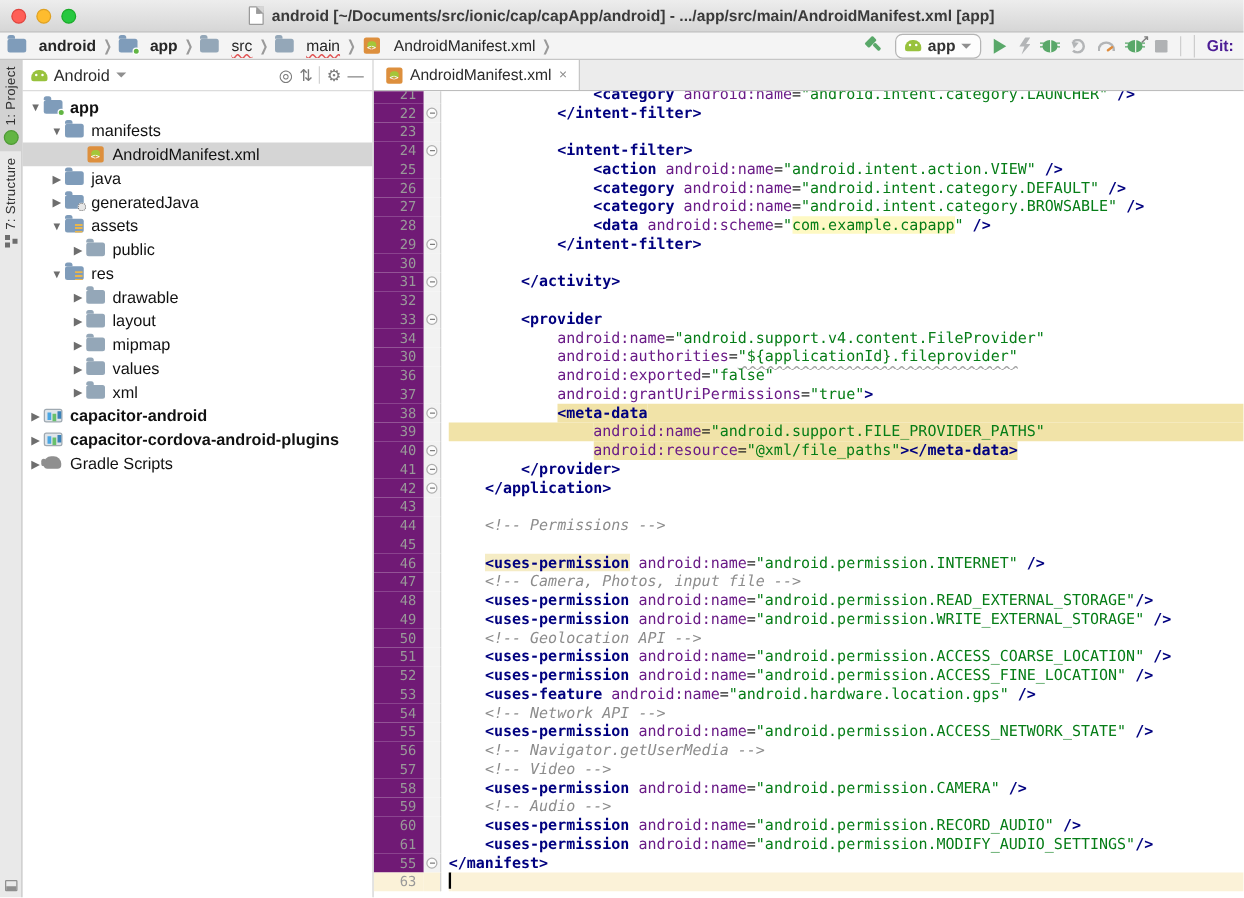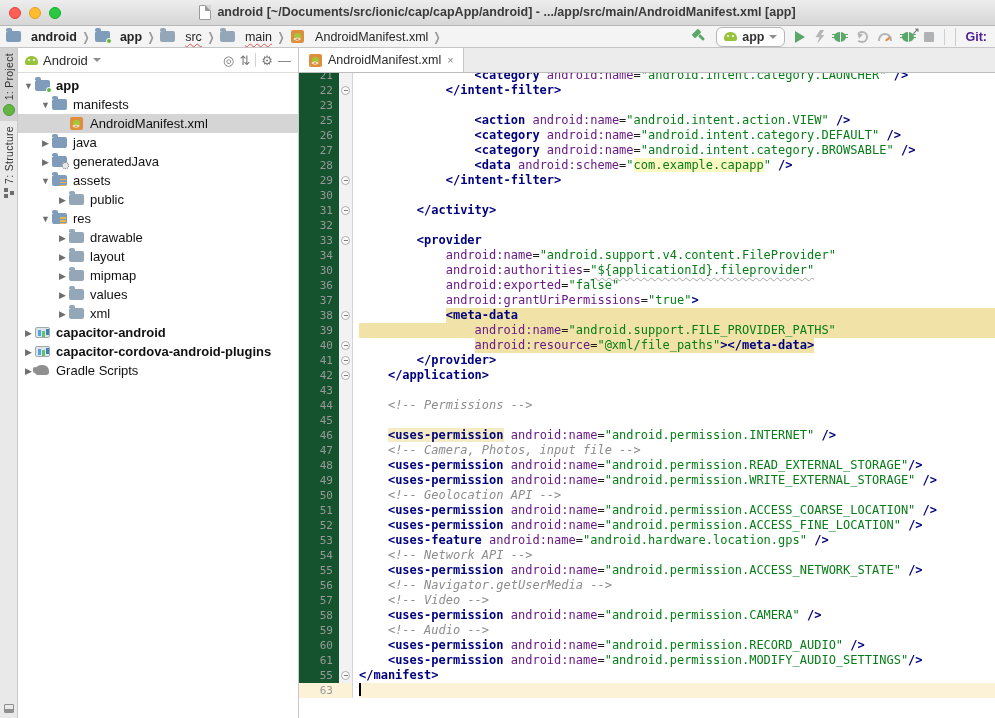--- a/index.html
+++ b/index.html
@@ -7,21 +7,21 @@
   *{box-sizing:border-box;}
 
   
   .titlebar{height:26px;background:linear-gradient(#ededed,#d6d6d6);border-bottom:1px solid #b8b8b8;
     position:relative;display:flex;align-items:center;justify-content:center;}
   .lights{position:absolute;left:9px;top:7px;display:flex;gap:8px;}
   .light{width:12px;height:12px;border-radius:50%;}
   .light.red{background:#ff5f57;border:1px solid #e0443e;}
   .light.yellow{background:#febc2e;border:1px solid #dea123;}
   .light.green{background:#28c840;border:1px solid #1aab29;}
-  .wintitle{display:flex;gap:6px;font-size:12.5px;font-weight:bold;color:#3a3a3a;}
+  .wintitle{display:flex;align-items:center;gap:6px;font-size:12.5px;font-weight:bold;color:#3a3a3a;}
   .doc-icon{width:12px;height:15px;background:#fff;border:1px solid #9a9a9a;border-radius:1px;position:relative;}
   .doc-icon::before{content:"";position:absolute;right:-1px;top:-1px;border:3px solid;
     border-color:#d6d6d6 #d6d6d6 #9a9a9a #9a9a9a;}
 
   
   .navbar{height:22px;background:#f4f4f4;border-bottom:1px solid #c6c6c6;display:flex;align-items:center;
     padding:0 8px 0 6px;font-size:12.5px;color:#262626;}
   .crumbs{display:flex;align-items:center;gap:3px;}
   .crumb{display:flex;align-items:center;gap:4px;}
   .crumb .lbl.bold{font-weight:bold;}
@@ -118,21 +118,21 @@
   .editor{flex:1;display:flex;flex-direction:column;min-width:0;}
   .tabbar{height:25px;background:#ececec;border-bottom:1px solid #bdbdbd;display:flex;}
   .tab{display:flex;align-items:center;gap:6px;padding:0 9px;background:#fff;border-right:1px solid #c6c6c6;
     font-size:12.5px;color:#2b2b2b;}
   .tab .close{color:#8a8a8a;font-size:11px;}
   .tab .ticon{width:14px;height:13px;margin:0;}
 
   .codearea{flex:1;overflow:hidden;font-family:"DejaVu Sans Mono",monospace;font-size:12px;line-height:15px;background:#fff;}
   .codearea .line:first-child{margin-top:-5px;}
   .line{display:flex;height:15px;white-space:pre;}
-  .gut{width:40px;flex:none;text-align:right;padding-right:6px;background:#14532d;color:#999;font-size:11px;}
+  .gut{width:40px;flex:none;text-align:right;padding-right:6px;background:#701a75;color:#999;font-size:11px;}
   .fold{width:14px;flex:none;background:#f2f2f2;border-right:1px solid #d4d4d4;display:flex;align-items:center;justify-content:center;}
   .fmark{width:9px;height:9px;border:1px solid #aeaeae;border-radius:50%;background:#fcfcfc;position:relative;}
   .fmark::before{content:"";position:absolute;left:1.5px;top:3px;width:4px;height:1px;background:#7d7d7d;}
   .body{flex:1;display:flex;min-width:0;padding-left:6px;}
   .fill{flex:1;}
   
   .hl-row .ind,.hl-row .tok,.hl-row .fill{background:#f1e3a8;}
   .hl-tail .tok,.hl-tail .fill{background:#f1e3a8;}
   .hl-text .tok{background:#f1e3a8;}
   .l-caret .gut,.l-caret .fold{background:#fbf2d8;}
@@ -382,20 +382,21 @@
             <span class="manifest-file"></span>
           </span>
         <span>AndroidManifest.xml</span>
         <span class="close">×</span>
       </div>
     </div>
     <div class="codearea" id="code">
         <div class="line"><span class="gut">21</span><span class="fold"></span><span class="body"><span class="ind">                </span><span class="tok"><span class="t">&lt;category</span><span class="p"> </span><span class="a">android:name</span><span class="p">=</span><span class="v">"android.intent.category.LAUNCHER"</span><span class="p"> </span><span class="t">/&gt;</span></span><span class="fill"></span></span></div>
         <div class="line"><span class="gut">22</span><span class="fold"><span class="fmark"></span></span><span class="body"><span class="ind">            </span><span class="tok"><span class="t">&lt;/intent-filter&gt;</span></span><span class="fill"></span></span></div>
         <div class="line"><span class="gut">23</span><span class="fold"></span><span class="body"><span class="ind"></span><span class="tok"></span><span class="fill"></span></span></div>
+        <div class="line"><span class="gut">24</span><span class="fold"><span class="fmark"></span></span><span class="body"><span class="ind">            </span><span class="tok"><span class="t">&lt;intent-filter&gt;</span></span><span class="fill"></span></span></div>
         <div class="line"><span class="gut">25</span><span class="fold"></span><span class="body"><span class="ind">                </span><span class="tok"><span class="t">&lt;action</span><span class="p"> </span><span class="a">android:name</span><span class="p">=</span><span class="v">"android.intent.action.VIEW"</span><span class="p"> </span><span class="t">/&gt;</span></span><span class="fill"></span></span></div>
         <div class="line"><span class="gut">26</span><span class="fold"></span><span class="body"><span class="ind">                </span><span class="tok"><span class="t">&lt;category</span><span class="p"> </span><span class="a">android:name</span><span class="p">=</span><span class="v">"android.intent.category.DEFAULT"</span><span class="p"> </span><span class="t">/&gt;</span></span><span class="fill"></span></span></div>
         <div class="line"><span class="gut">27</span><span class="fold"></span><span class="body"><span class="ind">                </span><span class="tok"><span class="t">&lt;category</span><span class="p"> </span><span class="a">android:name</span><span class="p">=</span><span class="v">"android.intent.category.BROWSABLE"</span><span class="p"> </span><span class="t">/&gt;</span></span><span class="fill"></span></span></div>
         <div class="line"><span class="gut">28</span><span class="fold"></span><span class="body"><span class="ind">                </span><span class="tok"><span class="t">&lt;data</span><span class="p"> </span><span class="a">android:scheme</span><span class="p">=</span><span class="v">"</span><span class="vi">com.example.capapp</span><span class="v">"</span><span class="p"> </span><span class="t">/&gt;</span></span><span class="fill"></span></span></div>
         <div class="line"><span class="gut">29</span><span class="fold"><span class="fmark"></span></span><span class="body"><span class="ind">            </span><span class="tok"><span class="t">&lt;/intent-filter&gt;</span></span><span class="fill"></span></span></div>
         <div class="line"><span class="gut">30</span><span class="fold"></span><span class="body"><span class="ind"></span><span class="tok"></span><span class="fill"></span></span></div>
         <div class="line"><span class="gut">31</span><span class="fold"><span class="fmark"></span></span><span class="body"><span class="ind">        </span><span class="tok"><span class="t">&lt;/activity&gt;</span></span><span class="fill"></span></span></div>
         <div class="line"><span class="gut">32</span><span class="fold"></span><span class="body"><span class="ind"></span><span class="tok"></span><span class="fill"></span></span></div>
         <div class="line"><span class="gut">33</span><span class="fold"><span class="fmark"></span></span><span class="body"><span class="ind">        </span><span class="tok"><span class="t">&lt;provider</span></span><span class="fill"></span></span></div>
         <div class="line"><span class="gut">34</span><span class="fold"></span><span class="body"><span class="ind">            </span><span class="tok"><span class="a">android:name</span><span class="p">=</span><span class="v">"android.support.v4.content.FileProvider"</span></span><span class="fill"></span></span></div>

